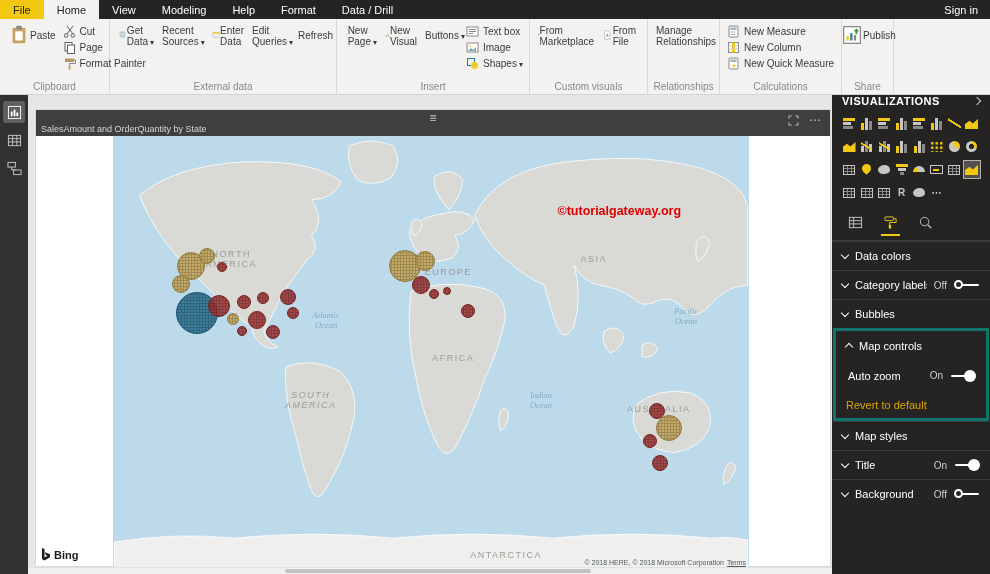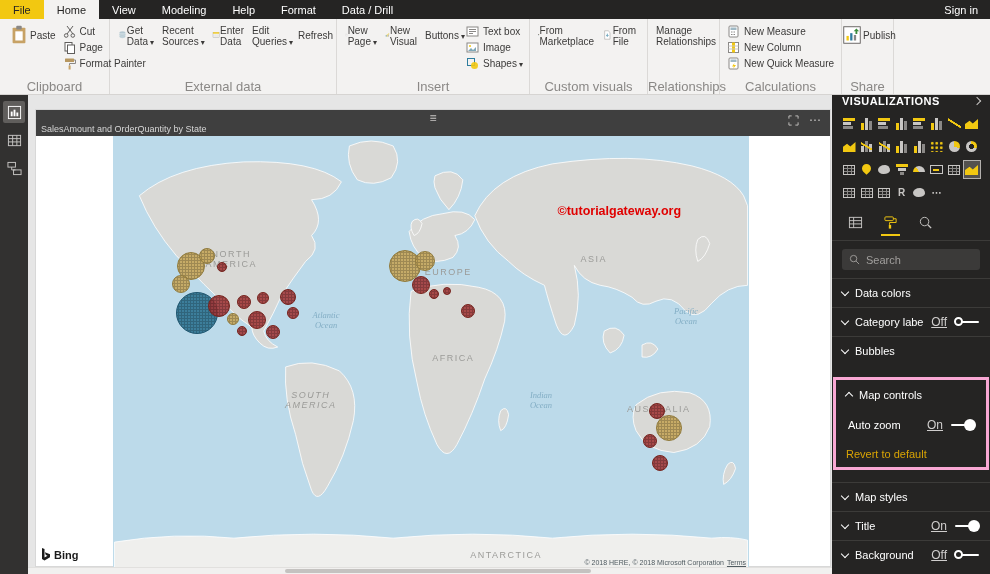--- a/index.html
+++ b/index.html
@@ -11,21 +11,21 @@
   .file-btn { background:#f2c811; color:#252423; padding:0 13px; display:flex; align-items:center; cursor:pointer; }
   .tabs { display:flex; }
   .tb-tab { padding:0 13px; display:flex; align-items:center; cursor:pointer; }
   .tb-tab.active { background:#f3f2f1; color:#252423;text-align:center; }
   .signin { margin-left:auto; padding:0 12px; display:flex; align-items:center; cursor:pointer; }
 
   
   .ribbon { position:absolute; top:19px; left:0; right:0; height:76px; background:#f3f2f1; border-bottom:1px solid #d6d4d2; display:flex; }
   .rgroup { position:relative; border-right:1px solid #dbd9d7; display:flex; flex-direction:column; }
   .rgroup-content { flex:1; display:flex; align-items:flex-start; padding:3px 3px 0 5px; gap:2px; }
-  .rgroup-label { height:15px; text-align:center; font-size:13px; color:#8a8886; line-height:15px; }
+  .rgroup-label { height:15px; text-align:center; font-size:10px; color:#8a8886; line-height:15px; }
   .bigbtn { display:flex; flex-direction:row; align-items:center; padding:2px 3px; font-size:10px; color:#3b3a39; line-height:1.15; cursor:pointer; }
   .bigbtn svg { width:22px; height:22px; margin-bottom:2px; }
   .smallstack { display:flex; flex-direction:column; gap:3px; padding-top:3px; }
   .smallbtn { display:flex; align-items:center; gap:4px; font-size:10px; color:#3b3a39; padding:0 2px; cursor:pointer; white-space:nowrap; }
   .smallbtn svg { width:13px; height:13px; flex-shrink:0; }
   .has-caret::after { content:"▾"; font-size:8px; margin-left:2px; color:#3b3a39; }
   .rg-fill { flex:1; border-right:none; }
 
   
   .left-rail { position:absolute; left:0; top:95px; bottom:0; width:28px; background:#323130; }
@@ -107,30 +107,30 @@
   .ptab svg { width:15px; height:15px; display:block; }
   .ptab.active { border-bottom:2px solid #f2c811; }
 
   .search-box { margin:8px 10px; background:#3b3a39; border-radius:3px; height:21px; display:flex; align-items:center; padding:0 7px; gap:6px; }
   .search-box svg { width:11px; height:11px; flex-shrink:0; }
   .search-box input { background:transparent; border:none; outline:none; color:#d6d4d2; font-size:11px; width:100%; font-family:"Liberation Sans",sans-serif; }
   .search-box input::placeholder { color:#a19f9d; }
 
   .fsec { display:flex; align-items:center; gap:7px; height:29px; padding:0 10px; border-top:1px solid #3c3b39; font-size:11px; }
   .fsec-label { flex:1; white-space:nowrap; overflow:hidden; }
-  .fsec .state { font-size:12px; color:#d0cecd;text-decoration:underline; }
+  .fsec .state { font-size:10px; color:#d0cecd; }
   .chev { width:6px; height:6px; border-right:1.5px solid #fff; border-bottom:1.5px solid #fff; flex-shrink:0; }
   .chev.down { transform:rotate(45deg); margin-top:-3px; }
   .chev.up { transform:rotate(-135deg); margin-top:3px; }
   .switch { position:relative; width:26px; height:12px; flex-shrink:0; cursor:pointer; }
   .switch::before { content:""; position:absolute; left:1px; right:1px; top:5px; height:2px; background:#fff; border-radius:2px; }
   .switch .knob { position:absolute; top:0; width:12px; height:12px; border-radius:50%; background:#fff; }
   .switch.on .knob { right:0; }
   .switch.off .knob { left:0; width:9px; height:9px; top:1px; background:#252423; border:2px solid #fff; }
-  .highlight-box { border:3px solid #f9a8d4; margin:12px 1px; }
+  .highlight-box { border:3px solid #0f766e; margin:0 1px; }
   .highlight-box .fsec:first-child { border-top:none; }
   .fsec.sub { padding-left:12px; border-top:none; height:31px; }
   .fsec.link { border-top:none; height:27px; color:#d9a404; cursor:pointer; }
 </style>
 </head>
 <body>
 
 <div class="app">
 
   <header class="titlebar">
@@ -645,27 +645,20 @@
           </svg>
       </span>
       <span class="ptab">
         <svg viewBox="0 0 16 16">
             <circle cx="7" cy="7" r="4.5" fill="none" stroke="#c8c6c4"></circle>
             <path d="M10.5 10.5 L14 14" stroke="#c8c6c4" stroke-width="1.5"></path>
           </svg>
       </span>
     </div>
 
-    <div class="search-box">
-      <svg viewBox="0 0 12 12">
-          <circle cx="5" cy="5" r="3.5" fill="none" stroke="#a19f9d"></circle>
-          <path d="M7.7 7.7 L11 11" stroke="#a19f9d"></path>
-        </svg>
-      <input type="text" placeholder="Search" style="">
-    </div>
 
     <div class="fsec">
       <span class="chev down"></span>
       <span class="fsec-label">Data colors</span>
     </div>
 
     <div class="fsec">
       <span class="chev down"></span>
       <span class="fsec-label">Category labels</span>
       <span class="state">Off</span>

